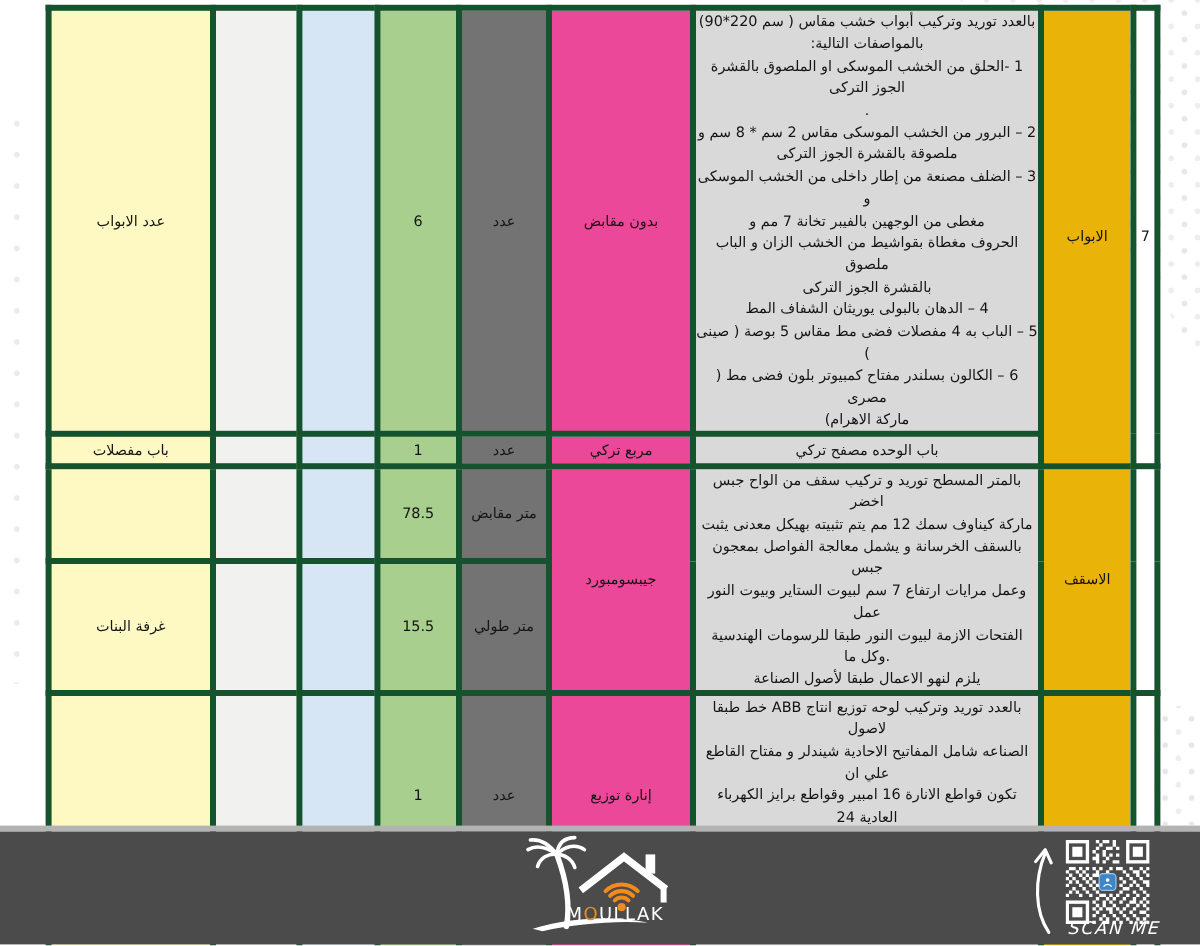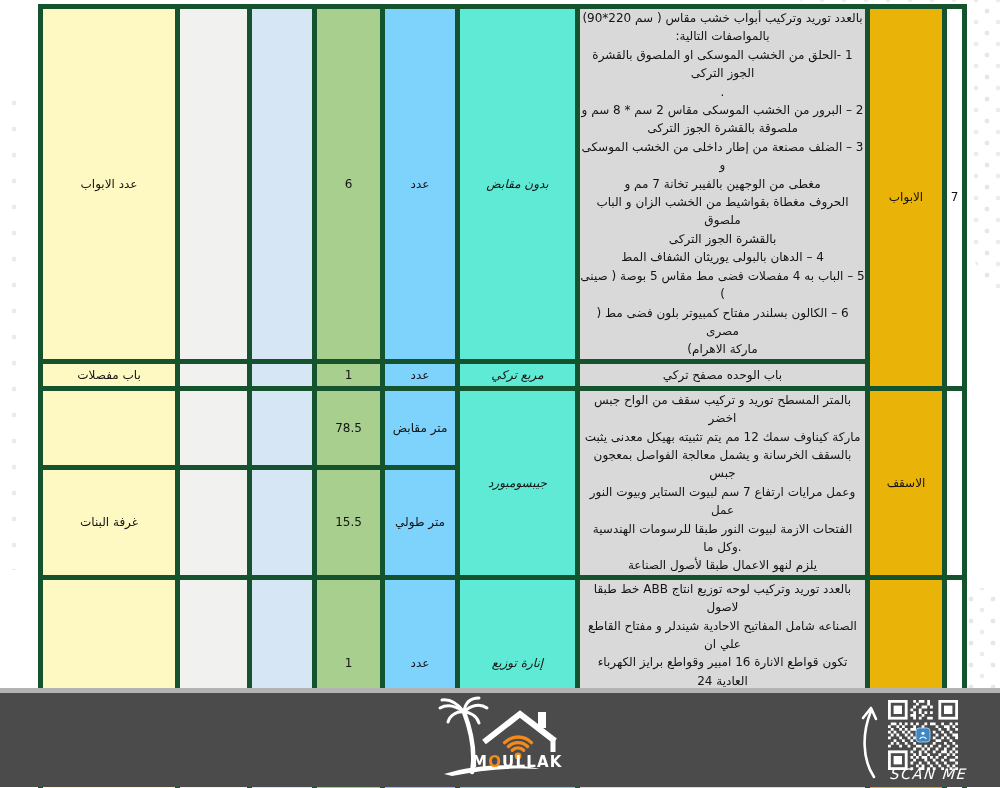--- a/index.html
+++ b/index.html
@@ -21,35 +21,35 @@
     background-size:24px 26px;background-position:0 0;}
 
   
   table.boq{position:absolute;left:38px;top:4px;width:924px;border-collapse:collapse;
     table-layout:fixed;direction:rtl;border:2px solid #000;}
   table.boq td{border:5px solid #14532d;text-align:center;vertical-align:middle;
     padding:0;font-size:12px;color:#141414;overflow:hidden;}
   tr.sec td{border-top:2px solid #c2410c;}
   td.c-desc{background:#D9D9D9;font-size:11px;line-height:18.4px;white-space:pre-line;
     padding:1px 3px;border-left:2px solid #000;border-right:2px solid #000;}
-  td.c-item{background:#5eead4;font-style:italic;}
-  td.c-unit{background:#7dd3fc;}
+  td.c-item{background:#ec4899;}
+  td.c-unit{background:#737373;}
   td.c-qty{background:#A9CF8E;font-size:11.5px;}
   td.c-blue{background:#D7E6F4;}
   td.c-gray{background:#F1F1EF;}
   td.c-label{background:#fef9c3;}
   td.c-cat{background:#eab308;border-left:2px solid #000;border-right:2px solid #000;}
   td.c-num{background:#ffffff;font-size:11px;}
 
   
   .footer-strip{position:absolute;left:0;top:688px;width:1000px;height:5px;background:#B3B3B3;}
   .footer{position:absolute;left:0;top:693px;width:1000px;height:94px;background:#4B4B4B;}
 
   .logo{position:absolute;left:432px;top:3px;width:140px;height:90px;}
-  .logo-wordmark{position:absolute;left:40px;top:57px;color:#ffffff;font-weight:bold;
+  .logo-wordmark{position:absolute;left:40px;top:57px;color:#ffffff;font-weight:normal;
     font-size:15px;letter-spacing:1.2px;white-space:nowrap;}
   .logo-wordmark .o{color:#F28A1C;}
 
   .qr-wrap{position:absolute;left:856px;top:4px;width:130px;height:88px;}
   .qr{position:absolute;left:32px;top:3px;width:70px;height:70px;}
   .scanme{position:absolute;left:30px;top:69px;width:86px;text-align:center;color:#ffffff;
     font-style:italic;font-size:14.5px;letter-spacing:1.5px;transform:skewX(-6deg);white-space:nowrap;}
 </style>
 </head>
 <body>

